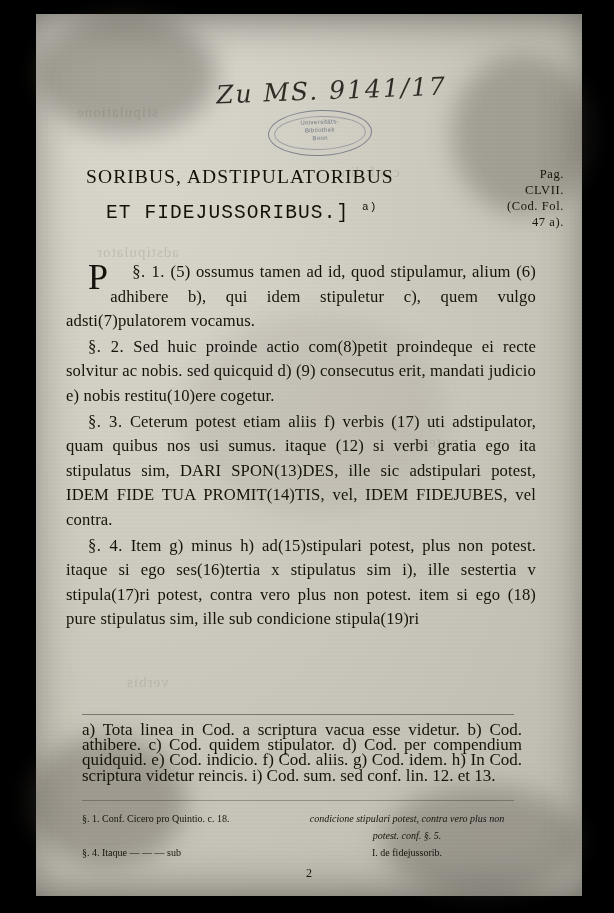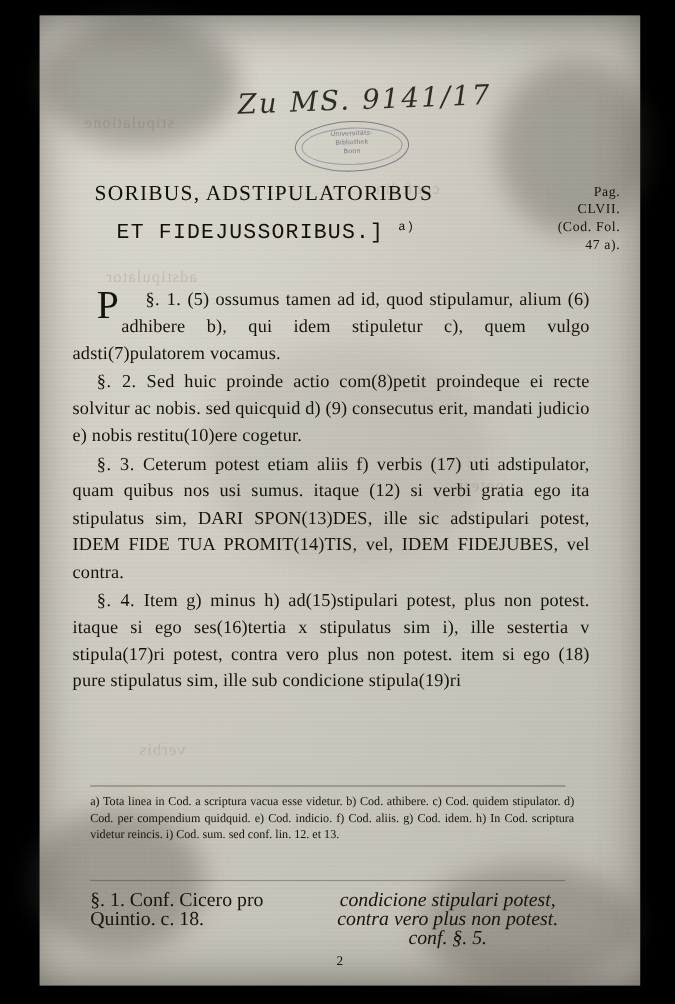--- a/index.html
+++ b/index.html
@@ -172,42 +172,42 @@
     top: 700px;
     width: 432px;
     height: 1px;
     background: rgba(30,26,18,0.45);
   }
   .footnotes {
     position: absolute;
     left: 46px;
     top: 708px;
     width: 440px;
-    font-size: 11px;
+    font-size: 17px;
     line-height: 15.2px;
     text-align: justify;
     color: #17140d;
   }
 
   .foot-rule2 {
     position: absolute;
     left: 46px;
     top: 786px;
     width: 432px;
     height: 1px;
     background: rgba(30,26,18,0.30);
   }
 
   
   .apparatus {
     position: absolute;
     left: 46px;
     top: 796px;
     width: 440px;
-    font-size: 18px;
+    font-size: 10px;
     line-height: 17px;
     color: #17140d;
   }
   .app-row { display: flex; }
   .app-col-l { width: 218px; padding-right: 8px; box-sizing: border-box; }
   .app-col-r { width: 214px; box-sizing: border-box; text-align: center; }
 
   .page-number {
     position: absolute;
     left: 0;
@@ -301,20 +301,24 @@
 
       <div class="footnotes">a) Tota linea in Cod. a scriptura vacua esse videtur.  b) Cod. athibere.   c) Cod. quidem stipulator.   d) Cod. per compendium quidquid.   e) Cod. indicio.   f) Cod. aliis.   g) Cod. idem.   h) In Cod. scriptura videtur reincis.   i) Cod. sum. sed conf. lin. 12. et 13.</div>
 
       <div class="foot-rule2"></div>
 
       <div class="apparatus">
         <div class="app-row">
           <div class="app-col-l">§. 1. Conf. Cicero pro Quintio. c. 18.</div>
           <div class="app-col-r ital">condicione stipulari potest, contra vero plus non potest. conf. §. 5.</div>
         </div>
+        <div class="app-row">
+          <div class="app-col-l">§. 4. Itaque — — — sub</div>
+          <div class="app-col-r">I. de fidejussorib.</div>
+        </div>
       </div>
 
       <div class="page-number">2</div>
 
     </div>
   </div>
 
   <div class="vignette"></div>
 </div>
 

